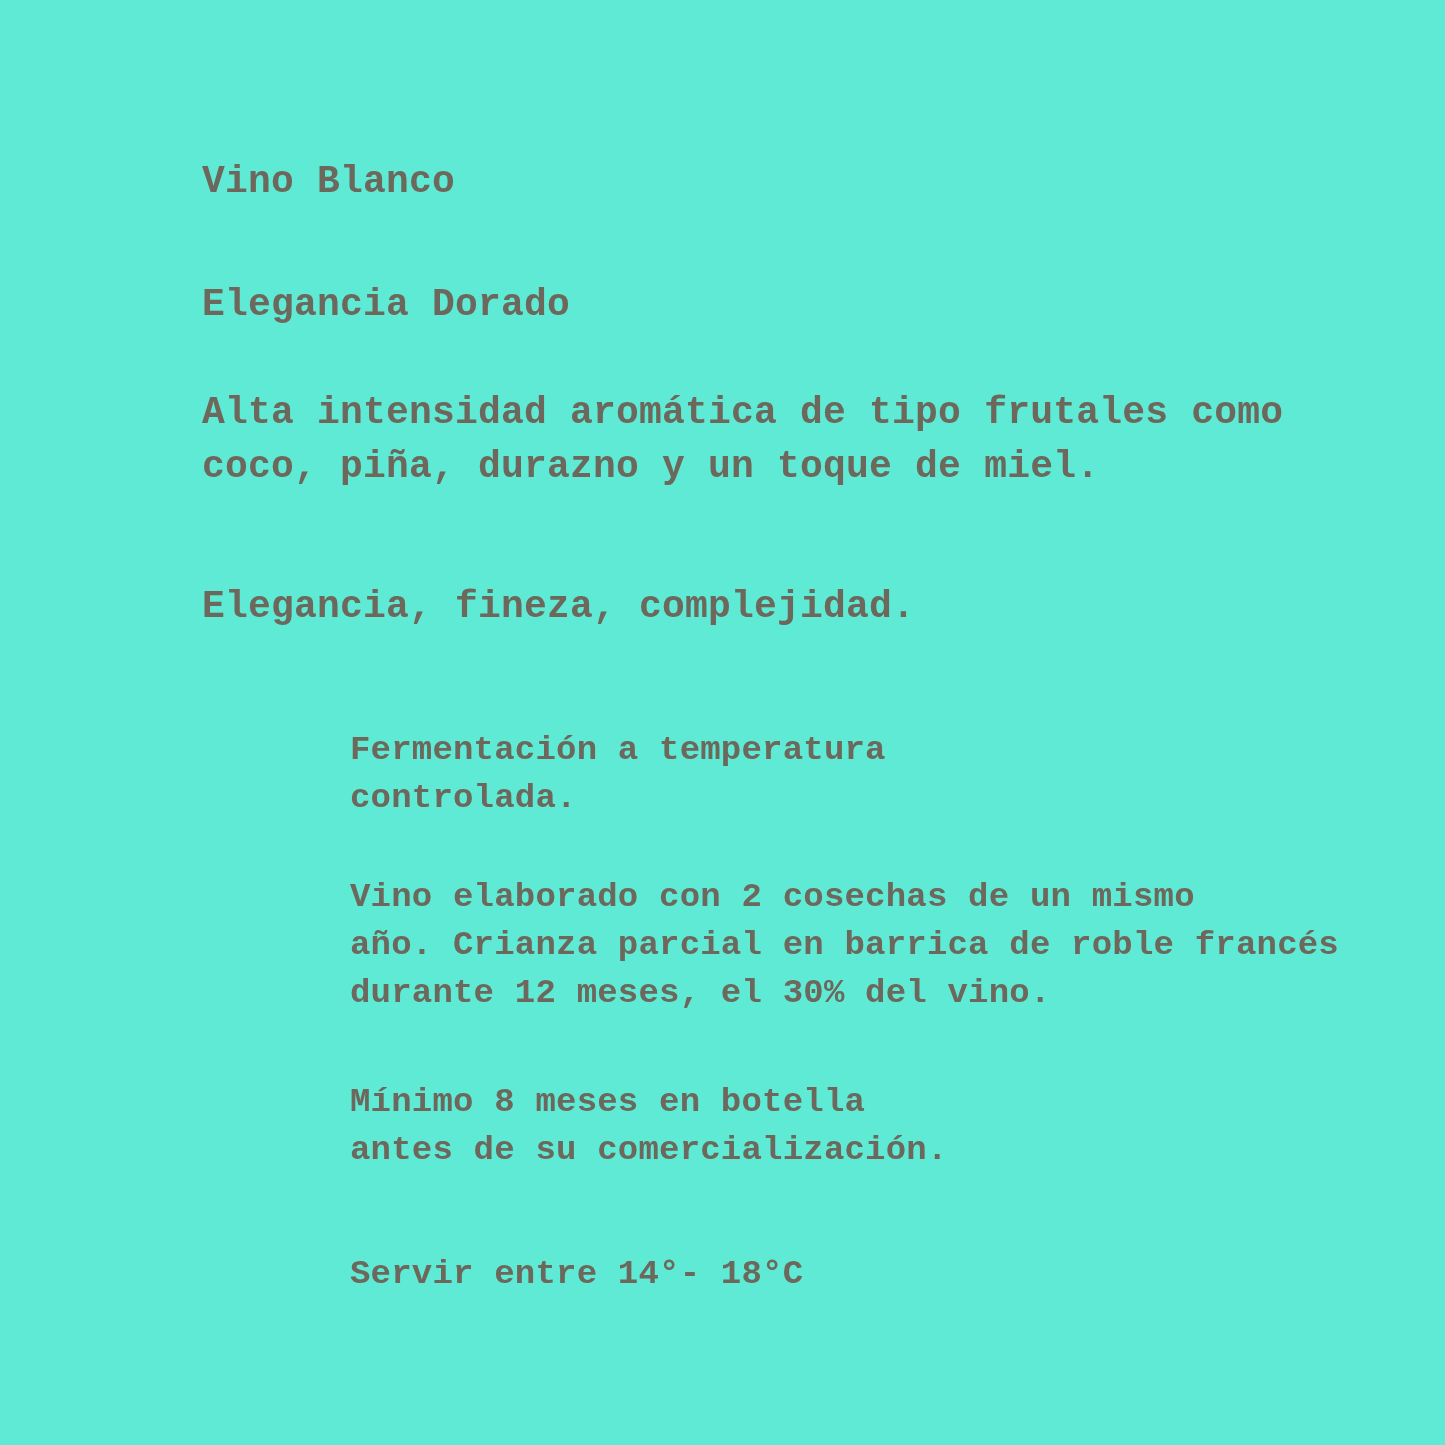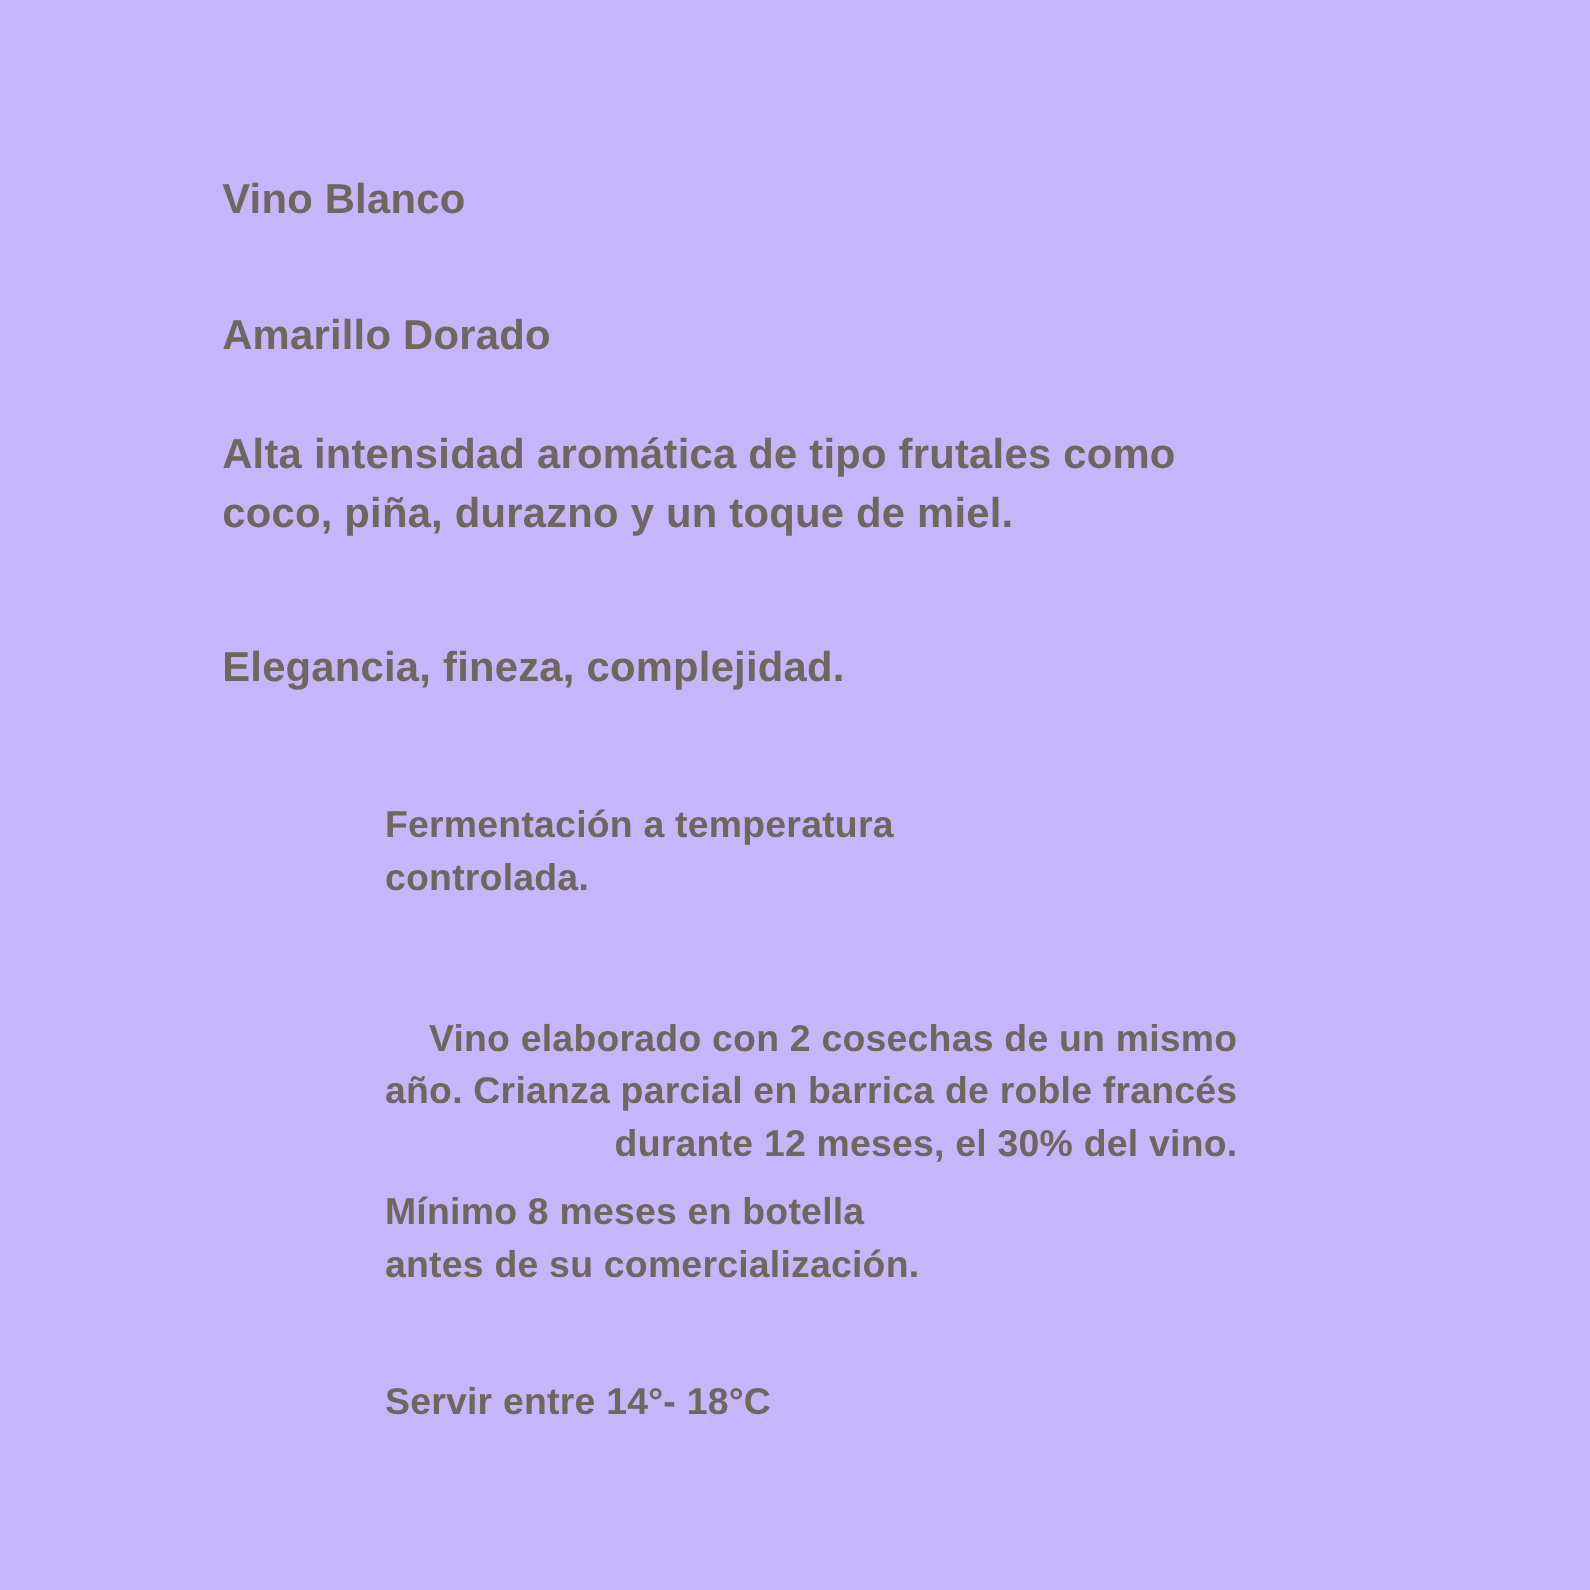--- a/index.html
+++ b/index.html
@@ -4,22 +4,22 @@
 <style>
   html, body {
     margin: 0;
     padding: 0;
     background: #000000;
   }
   .page {
     position: relative;
     width: 1445px;
     height: 1445px;
-    background: #c4b5fd;
-    font-family: Liberation Sans, sans-serif;
+    background: #5eead4;
+    font-family: Liberation Mono, monospace;
     overflow: hidden;
   }
 
   .block {
     position: absolute;
     color: #6d675c;
     font-weight: 700;
     letter-spacing: 0.2px;
     white-space: pre-wrap;
   }
@@ -37,32 +37,32 @@
     font-size: 34px;
     line-height: 48px;
   }
 
   .row-type     { top: 155px; }
   .row-color    { top: 278px; }
   .row-aroma    { top: 386px; }
   .row-palate   { top: 580px; }
 
   .row-ferment  { top: 726px; }
-  .row-aging    { top: 920px; text-align: right; }
+  .row-aging    { top: 873px; }
   .row-bottle   { top: 1078px; }
   .row-serve    { top: 1250px; }
 </style>
 </head>
 <body>
 
 <div class="page">
 
   <div class="block col-left size-lg row-type">Vino Blanco</div>
 
-  <div class="block col-left size-lg row-color">Amarillo Dorado</div>
+  <div class="block col-left size-lg row-color">Elegancia Dorado</div>
 
   <div class="block col-left size-lg row-aroma">Alta intensidad aromática de tipo frutales como
 coco, piña, durazno y un toque de miel.</div>
 
   <div class="block col-indent size-md row-ferment">Fermentación a temperatura
 controlada.</div>
 
   <div class="block col-left size-lg row-palate">Elegancia, fineza, complejidad.</div>
 
   <div class="block col-indent size-md row-aging">Vino elaborado con 2 cosechas de un mismo

